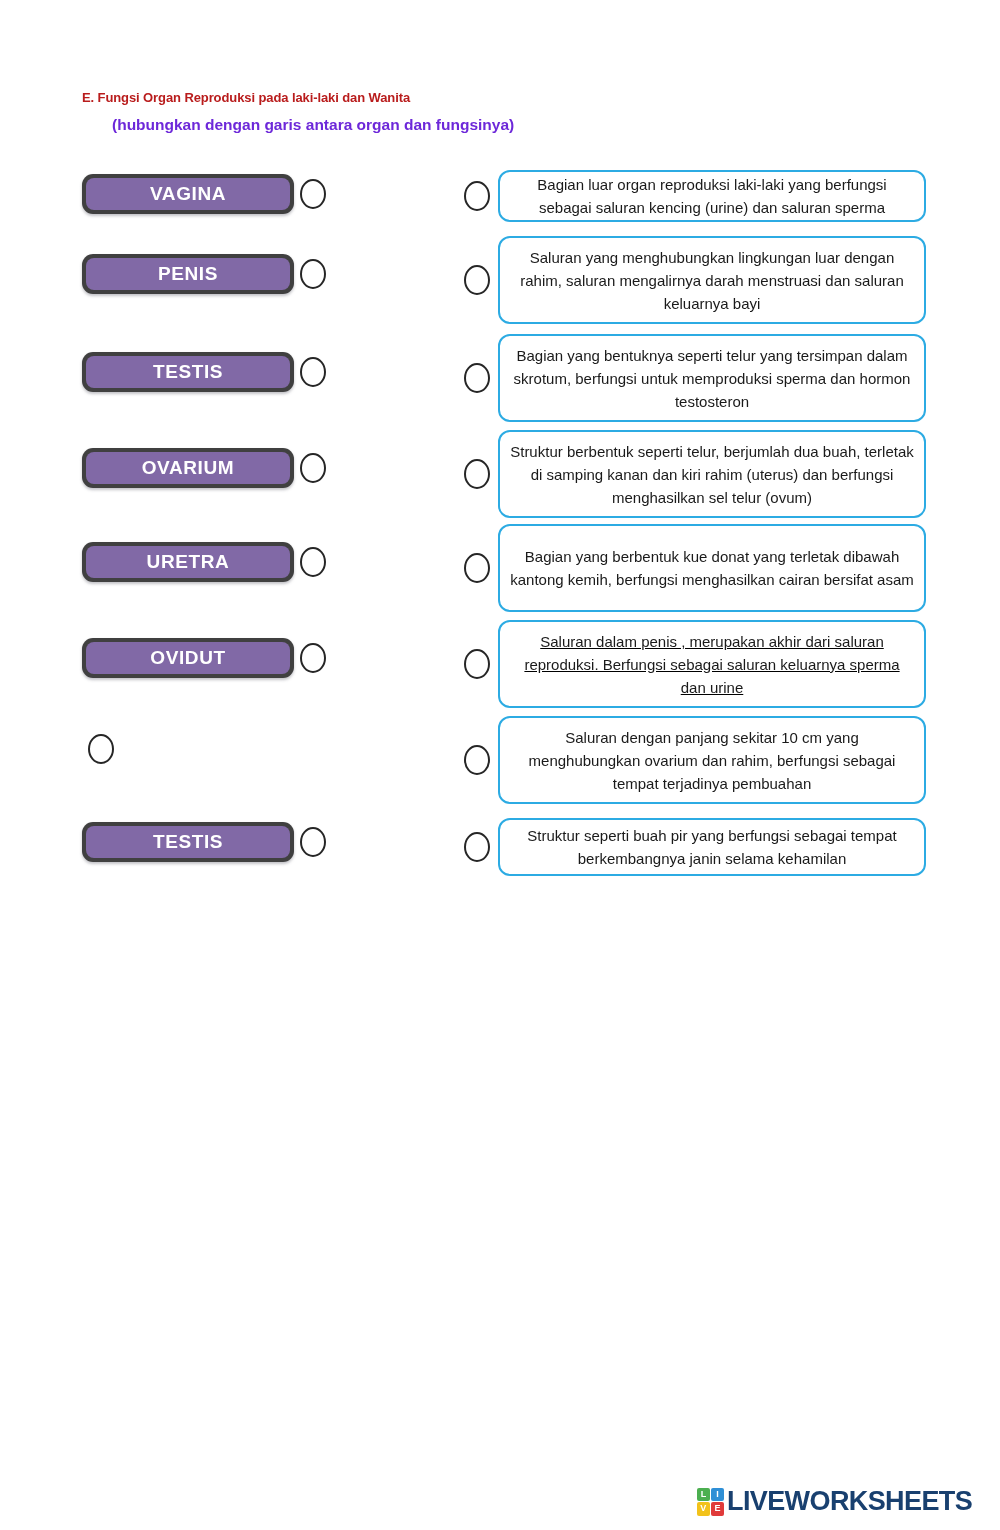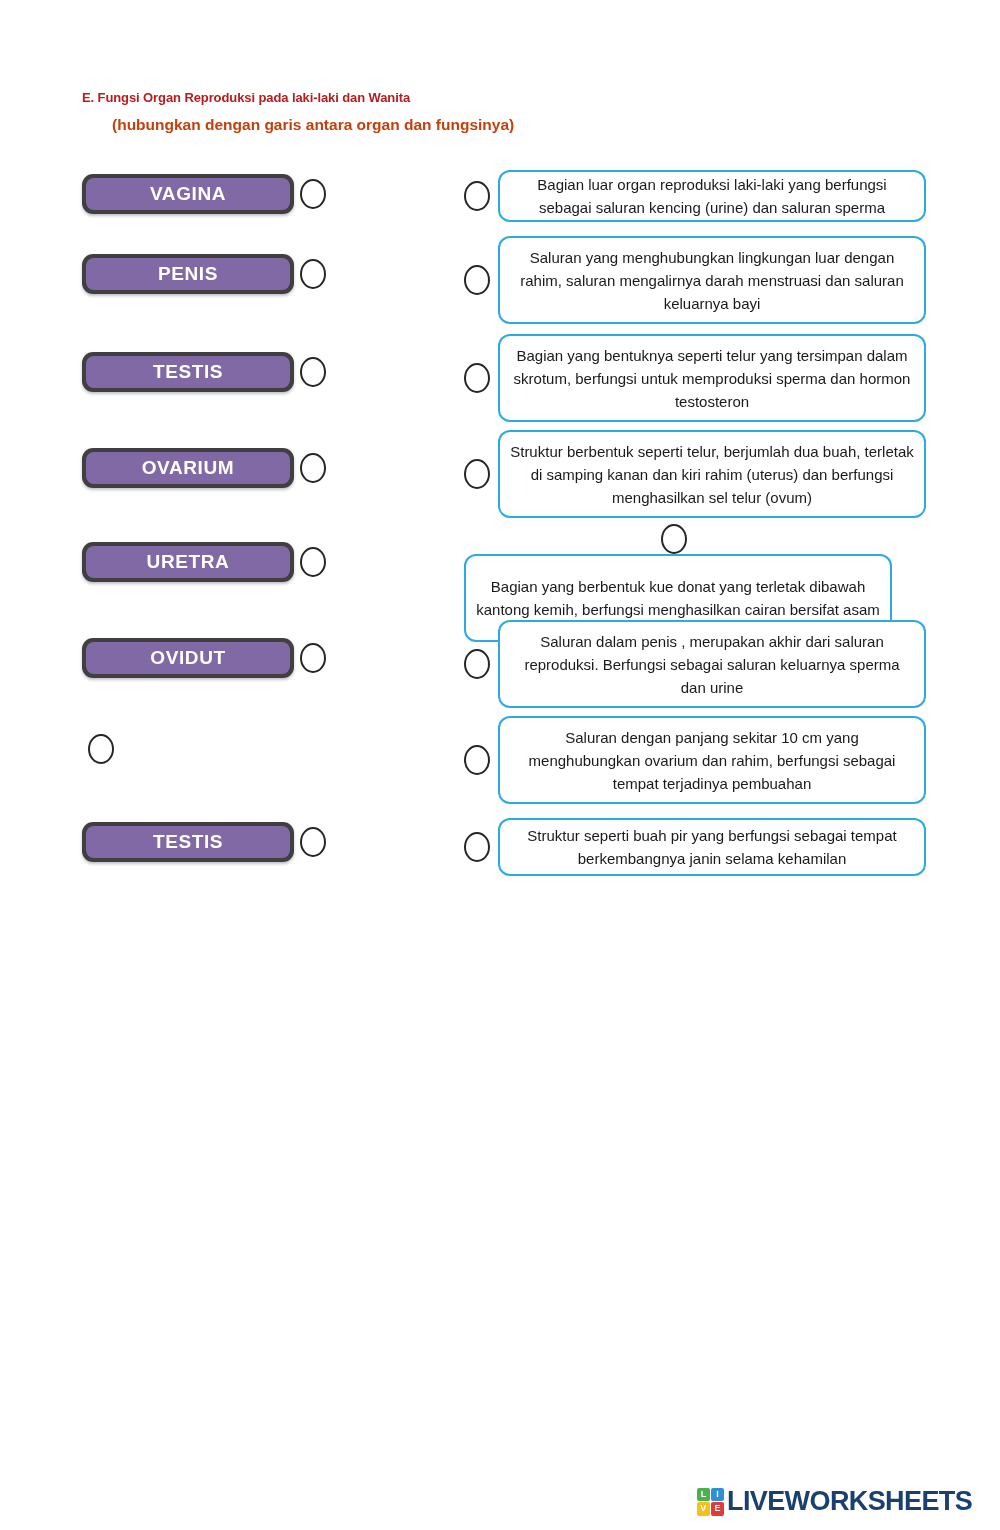--- a/index.html
+++ b/index.html
@@ -25,21 +25,21 @@
   .title {
     color: #b91c1c;
     font-size: 13px;
     font-weight: bold;
     letter-spacing: -0.1px;
     line-height: 24px;
     white-space: nowrap;
     font-family: "Liberation Sans", sans-serif;
   }
   .subtitle {
-    color: #c2410c;
+    color: #6d28d9;
     font-size: 15.5px;
     font-weight: bold;
     margin-top: 5px;
     margin-left: 30px;
     line-height: 20px;
     white-space: nowrap;
     font-family: "Liberation Sans", sans-serif;
   }
 
   
@@ -250,38 +250,38 @@
 
   <div class="row" style="height:96px;">
     <div class="left-col" style="top:18px;">
       <div class="pill-wrap">
         <div class="pill">
             <span class="pill-label">URETRA</span>
           </div>
       </div>
       <div class="dot dot-left"></div>
     </div>
-    <div class="right-col" style="top:0px;flex-direction:column;">
+    <div class="right-col" style="top:0px;">
       <div class="dot dot-right"></div>
       <div class="desc-box" style="height:88px;">
         <span class="desc-text">Bagian yang berbentuk kue donat yang terletak dibawah kantong kemih, berfungsi menghasilkan cairan bersifat asam</span>
       </div>
     </div>
   </div>
 
   <div class="row" style="height:96px;">
     <div class="left-col" style="top:18px;">
       <div class="pill-wrap">
         <div class="pill">
             <span class="pill-label">OVIDUT</span>
           </div>
       </div>
       <div class="dot dot-left"></div>
     </div>
-    <div class="right-col" style="top:0px;">
+    <div class="right-col" style="top:0px;text-decoration:underline;">
       <div class="dot dot-right"></div>
       <div class="desc-box" style="height:88px;">
         <span class="desc-text">Saluran dalam penis , merupakan akhir dari saluran reproduksi. Berfungsi sebagai saluran keluarnya sperma dan urine</span>
       </div>
     </div>
   </div>
 
   <div class="row" style="height:94px;">
     <div class="left-col" style="top:18px;">
       <div class="dot dot-left"></div>

